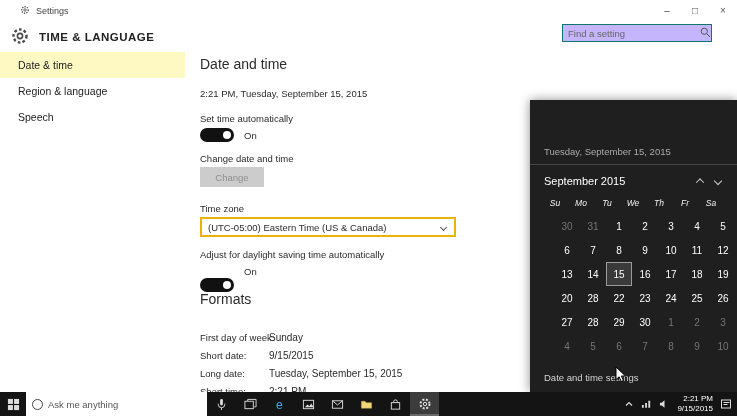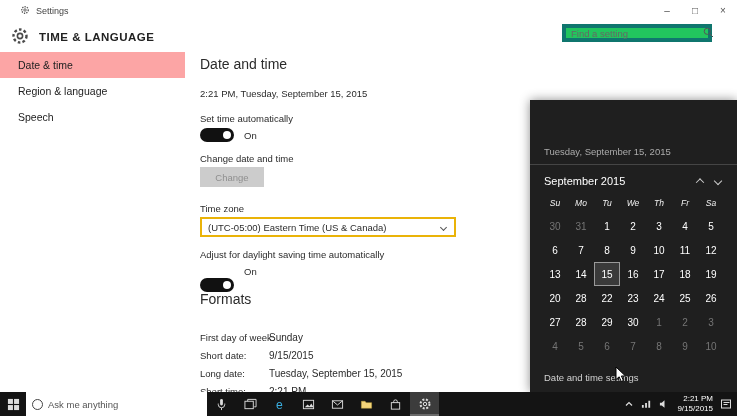--- a/index.html
+++ b/index.html
@@ -8,28 +8,28 @@
 
   
   .titlebar { position:absolute; top:0; left:0; right:0; height:22px; background:#fff; display:flex; align-items:center; padding-left:20px; gap:6px; }
   .titlebar .tb-title { font-size:9px; color:#444; }
   .caption-btns { position:absolute; right:0; top:0; display:flex; }
   .caption-btns span { width:28px; height:22px; line-height:22px; text-align:center; font-size:10px; color:#555; cursor:default; }
 
   
   .header { position:absolute; top:22px; left:10px; height:30px; display:flex; align-items:center; gap:9px; }
   .page-title { font-size:11.5px; font-weight:bold; letter-spacing:.5px; color:#222; }
-  .search-box { position:absolute; top:24px; right:25px; width:150px; height:18px; border:4px solid #0f766e; background:#22c55e; display:flex; align-items:center; padding:0 5px; }
+  .search-box { position:absolute; top:24px; right:25px; width:150px; height:18px; border:1px solid #0f766e; background:#c4b5fd; display:flex; align-items:center; padding:0 5px; }
   .search-box input { flex:1; border:none; outline:none; font-size:9.5px; font-family:inherit; color:#333; background:transparent; }
   .search-box input::placeholder { color:#666; }
 
   
   .sidebar { position:absolute; top:52px; left:0; width:185px; }
   .side-item { height:26px; line-height:26px; padding-left:18px; font-size:10.5px; color:#222; cursor:default; }
-  .side-item.selected { background:#fca5a5; }
+  .side-item.selected { background:#fef9c3; }
 
   
   .abs { position:absolute; }
   .h1 { font-size:14px; color:#2b2b2b; }
   .lbl { font-size:9.5px; color:#2b2b2b; }
   .toggle { width:34px; height:14px; border-radius:7px; background:#111; position:relative; cursor:pointer; }
   .toggle::after { content:""; position:absolute; right:3px; top:3px; width:8px; height:8px; border-radius:50%; background:#fff; }
   .btn-disabled { width:64px; height:20px; background:#ccc; color:#8f8f8f; font-size:9.5px; display:flex; align-items:center; justify-content:center; }
   .dropdown { width:256px; height:20px; border:2px solid #eab308; background:#fff; display:flex; align-items:center; padding:0 8px 0 6px; font-size:9.5px; cursor:pointer; }
   .dropdown .dd-val { flex:1; }
@@ -44,21 +44,21 @@
   .fly-date { position:absolute; top:46px; left:14px; font-size:9.5px; color:#ababab; }
   .fly-divider { position:absolute; top:64px; left:0; right:0; border-top:1px solid #454545; }
   .fly-month-row { position:absolute; top:72px; left:14px; right:10px; height:18px; display:flex; align-items:center; }
   .fly-month { font-size:11px; color:#fff; flex:1; }
   .cal-nav { width:18px; height:16px; display:flex; align-items:center; justify-content:center; cursor:pointer; }
   .chev-w { width:6px; height:6px; border-right:1.4px solid #ccc; border-bottom:1.4px solid #ccc; }
   .chev-up { transform:rotate(-135deg) translate(-1px,-1px); }
   .chev-dn { transform:rotate(45deg); }
   .cal-headers { position:absolute; top:98px; left:12px; display:grid; grid-template-columns:repeat(7,26px);font-style:italic; }
   .cal-headers span { text-align:center; font-size:8.5px; color:#f0f0f0; }
-  .cal-grid { position:absolute; top:114px; left:12px; display:grid; grid-template-columns:repeat(7,26px); grid-auto-rows:24px; }
+  .cal-grid { position:absolute; top:114px; left:24px; display:grid; grid-template-columns:repeat(7,26px); grid-auto-rows:24px; }
   .day { display:flex; align-items:center; justify-content:center; font-size:10px; color:#fff; cursor:default; }
   .day.dim { color:#757575; }
   .day.sel { border:1px solid #9a9a9a; background:#3a3a3a; }
   .fly-link { position:absolute; bottom:9px; left:14px; font-size:9.5px; color:#d2d2d2; cursor:pointer; }
 
   
   .taskbar { position:absolute; left:0; right:0; bottom:0; height:24px; background:#141414; z-index:10; display:flex; align-items:stretch; }
   .start-btn { width:26px; display:flex; align-items:center; justify-content:center; cursor:pointer; }
   .tb-search { width:181px; background:#fff; display:flex; align-items:center; gap:5px; padding-left:6px; }
   .cortana-circle { width:11px; height:11px; border:1.5px solid #444; border-radius:50%; flex:none; }

